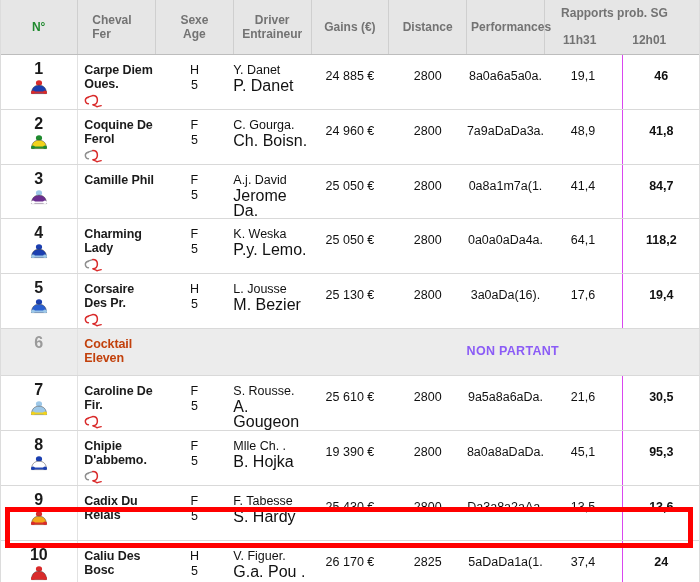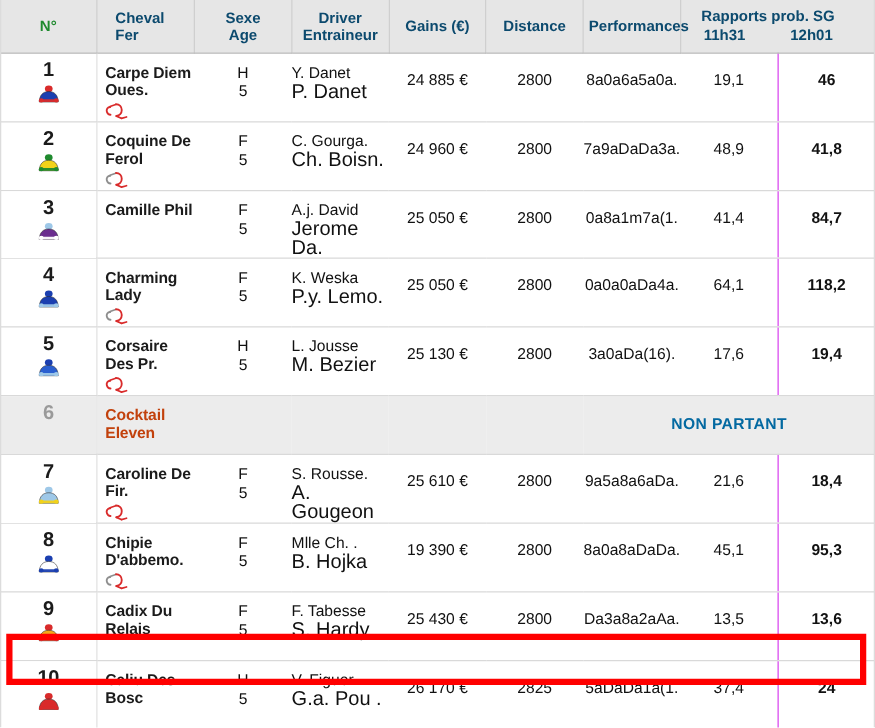--- a/index.html
+++ b/index.html
@@ -13,38 +13,38 @@
   table.partants{
     border-collapse:collapse;
     width:700px;
     table-layout:fixed;
   }
 
   
   thead tr{background:#e6e6e6;}
   thead th{
     background:#e6e6e6;
-    color:#0c4a6e;
+    color:#737373;
     font-size:12px;
     font-weight:bold;
     padding:6px 4px 7px 4px;
     border-right:1px solid #cfcfcf;
     border-bottom:1px solid #bdbdbd;
     vertical-align:middle;
     line-height:14px;
   }
   thead th:last-child{border-right:none;}
   th .hl2{display:block;}
   th.num{color:#1f8a2e;font-size:12px;text-align:center;padding-left:0;padding-right:0;}
   th.cheval{text-align:left;padding-left:14px;}
   th.sexe,th.driver,th.gains,th.dist,th.perf{text-align:center;}
   th.rapport-group{text-align:center;padding:6px 16px 7px 0;border-right:none;}
   .rapgrid{display:flex;flex-direction:column;align-items:center;}
   .raptitle{display:block;white-space:nowrap;}
-  .rapsub{display:flex;width:100%;margin-top:1px;}
+  .rapsub{display:flex;width:100%;margin-top:13px;}
   .rapsub span{flex:1;text-align:center;font-weight:bold;font-size:12px;}
 
   
   tbody td{
     border-bottom:1px solid #d9d9d9;
     font-size:12.5px;
     color:#111;
     padding:0;
     vertical-align:top;
     background:#fff;
@@ -85,21 +85,21 @@
   td.c-r1{width:50px;text-align:center;}
   td.c-r2{width:56px;text-align:center;font-weight:bold;border-left:1px solid #d946ef;}
   .mid{display:block;padding-top:14px;font-size:12.5px;}
   .mid.b{font-weight:bold;}
 
   
   tr.np td{background:#ececec;border-bottom:1px solid #d9d9d9;}
   tr.np .numtxt{color:#9a9a9a;}
   tr.np .horse-name{color:#c2410c;font-weight:bold;}
   td.np-cell{
-    text-align:center;font-weight:bold;font-size:12.5px;color:#0369a1;
+    font-weight:bold;font-size:12.5px;color:#8b5cf6;
     letter-spacing:0.3px;
   }
   td.np-cell .mid{padding-top:15px;}
 
   
   .redbox{
     position:absolute;
     left:5px;top:507px;width:688px;height:41px;
     border:5px solid #ff0000;
     box-sizing:border-box;
@@ -417,21 +417,21 @@
           <td class="c-dist">
             <span class="mid">2800</span>
           </td>
           <td class="c-perf">
             <span class="mid">9a5a8a6aDa.</span>
           </td>
           <td class="c-r1">
             <span class="mid">21,6</span>
           </td>
           <td class="c-r2">
-            <span class="mid b">18,4</span>
+            <span class="mid b">30,5</span>
           </td>
         </tr>
         <tr class="row">
           <td class="c-num">
             <span class="numtxt">8</span>
             <svg class="silk" viewBox="0 0 20 18">
               <ellipse cx="10" cy="4" rx="3.1" ry="2.7" fill="#1b3fb0"></ellipse>
               <path d="M10 6.2 C5.4 6.2 2.6 9 2.4 14.6 L17.6 14.6 C17.4 9 14.6 6.2 10 6.2 Z" fill="#ffffff" stroke="#2a2a2a" stroke-width="0.45"></path>
               <path d="M2.6 12.4 L17.4 12.4 L17.6 14.6 L2.4 14.6 Z" fill="#1b3fb0" opacity="0.95"></path>
               <ellipse cx="4.0" cy="13.3" rx="1.9" ry="1.7" fill="#1b3fb0"></ellipse>

